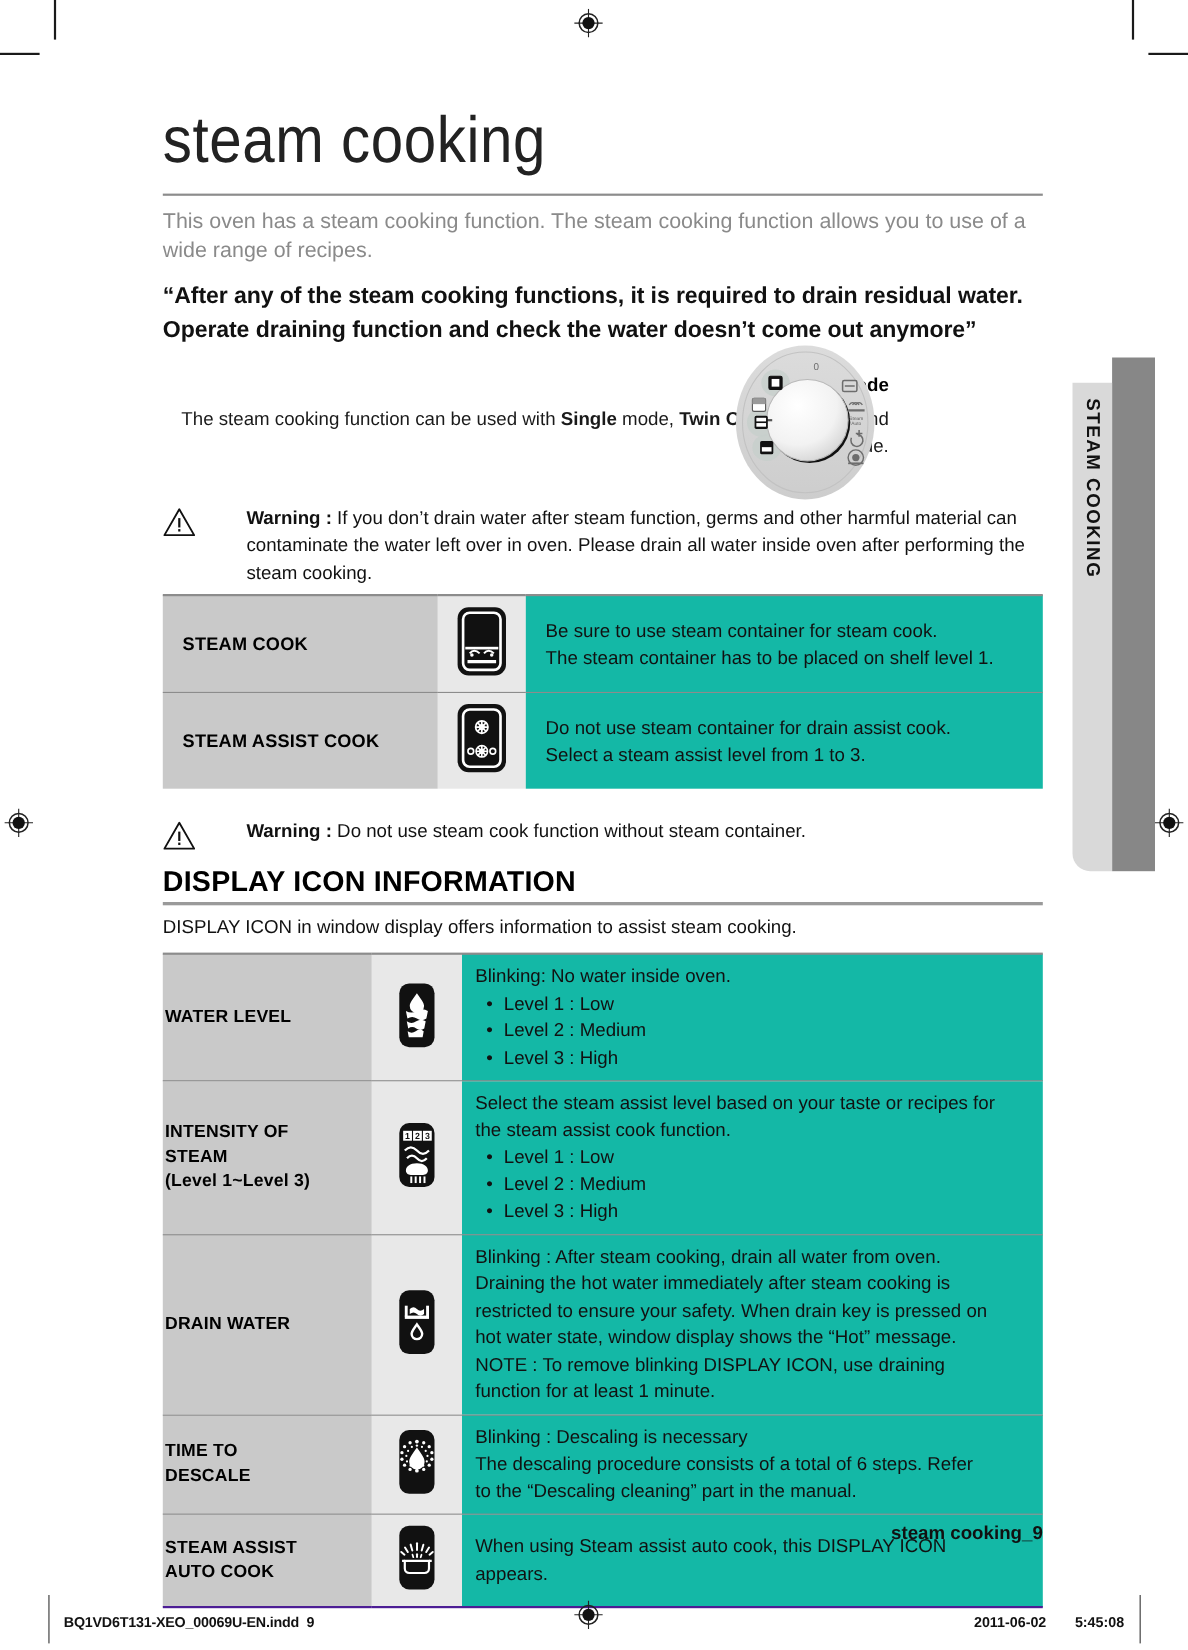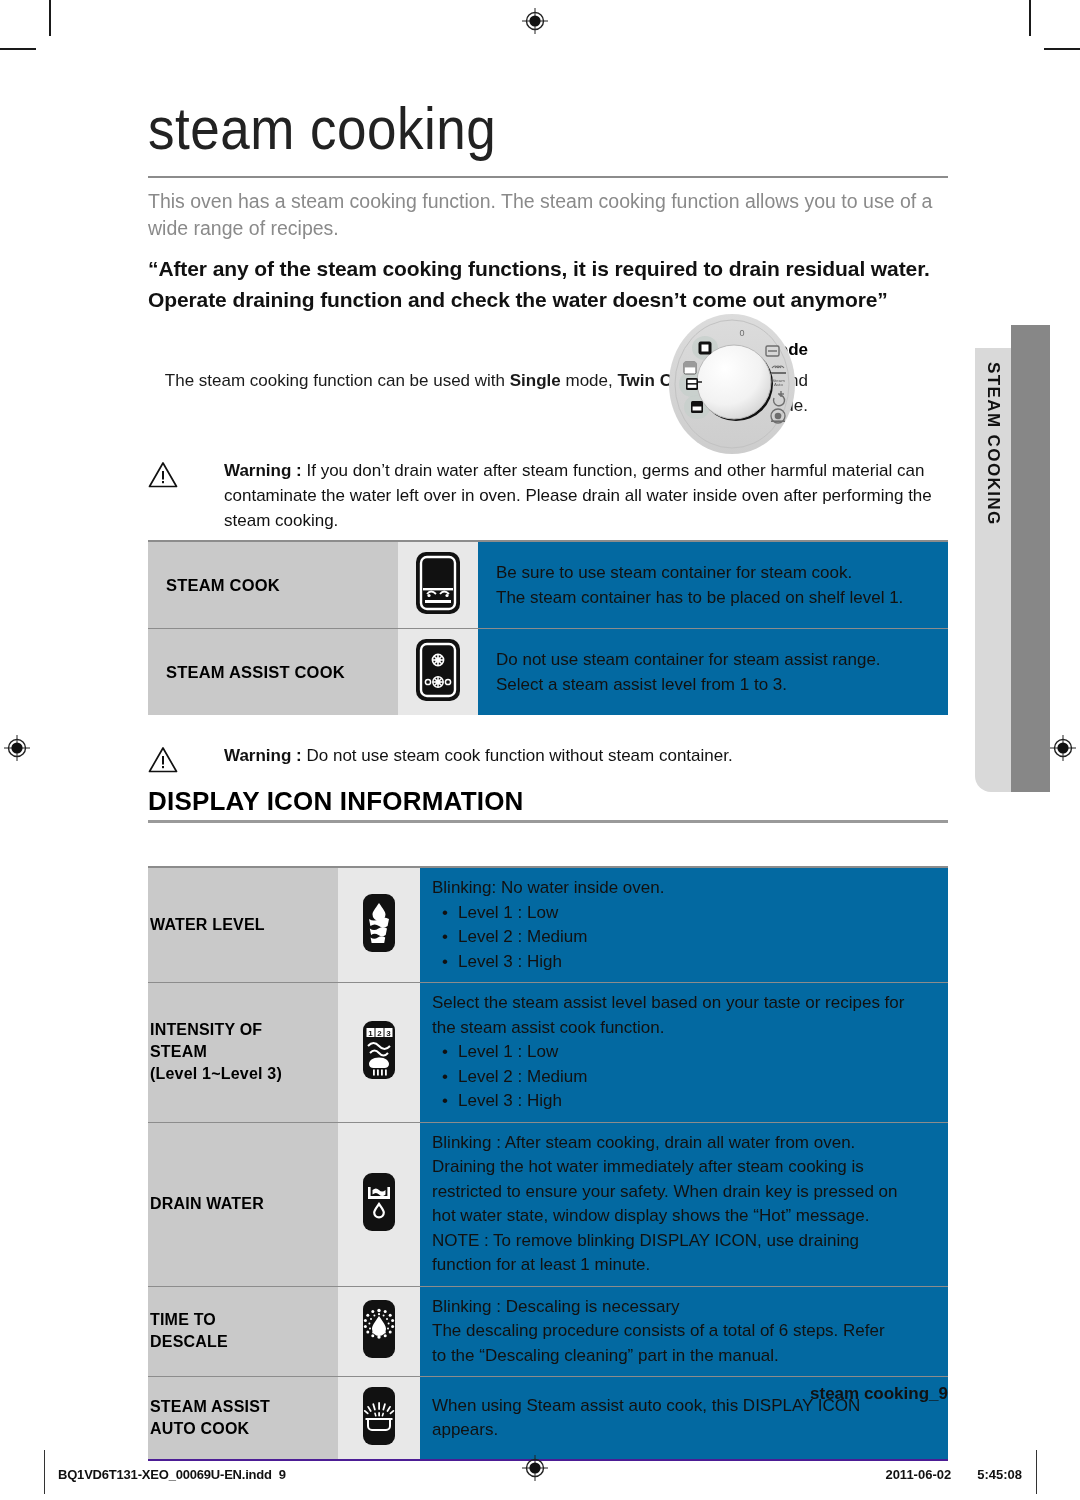--- a/index.html
+++ b/index.html
@@ -61,21 +61,21 @@
   #warn3{left:148px;top:743px;width:812px;}
 
   
   .tbl{position:absolute;border-collapse:collapse;table-layout:fixed;}
   .tbl td{vertical-align:middle;padding:0;}
   .tbl .lbl{
     background:#c9c9c9;font-weight:bold;font-size:16.5px;
     padding:10px 0 10px 18px;line-height:22px;letter-spacing:.2px;
   }
   .tbl .ico{background:#e8e8e8;text-align:center;padding:8px 0;}
-  .tbl .desc{background:#0369a1;font-size:17px;line-height:25px;padding:8px 0 8px 18px;color:#111;}
+  .tbl .desc{background:#14b8a6;font-size:17px;line-height:25px;padding:8px 0 8px 18px;color:#111;}
   .tbl .desc .b{display:flex;}
   .tbl .desc .b .dot{width:26px;flex:0 0 26px;text-align:center;}
   .row-sep{border-top:1.5px solid #8c8c8c;}
 
   
   #t1{left:148px;top:540px;width:800px;}
   #t1 .c1{width:232px;}
   #t1 .c2{width:80px;}
 
   
@@ -295,41 +295,42 @@
             <line x1="26" y1="39.8" x2="26" y2="50.2"></line>
             <line x1="20.8" y1="45" x2="31.2" y2="45"></line>
             <line x1="22.3" y1="41.3" x2="29.7" y2="48.7"></line>
             <line x1="29.7" y1="41.3" x2="22.3" y2="48.7"></line>
             <circle cx="16" cy="45" r="2.6"></circle>
             <circle cx="36" cy="45" r="2.6"></circle>
           </g>
         </svg>
       </td>
       <td class="desc">
-        <div>Do not use steam container for steam assist range.</div>
+        <div>Do not use steam container for drain assist cook.</div>
         <div>Select a steam assist level from 1 to 3.</div>
       </td>
     </tr>
   </tbody>
     </table>
 
 
   <div class="warn" id="warn3">
     <div class="tri">
       <svg viewBox="0 0 30 27" width="30" height="27">
         <path d="M15 2 L28.5 25.5 L1.5 25.5 Z" fill="none" stroke="#111" stroke-width="1.7" stroke-linejoin="round"></path>
         <rect x="14" y="10" width="2" height="8.5" fill="#111"></rect>
         <rect x="14" y="20" width="2" height="2.2" fill="#111"></rect>
       </svg>
     </div>
     <div class="wtxt"><b>Warning :</b><span> Do not use steam cook function without steam container.</span></div>
   </div>
 
   <div class="sec">DISPLAY ICON INFORMATION</div>
   <div class="sec-rule"></div>
+  <div class="sec-note">DISPLAY ICON in window display offers information to assist steam cooking.</div>
 
   <table class="tbl" id="t2">
 
     <tbody>
         <tr style="border-top:2px solid #8c8c8c;">
       <td class="c1 lbl">
         <div>WATER LEVEL</div>
       </td>
       <td class="c2 ico">
         <svg viewBox="0 0 50 62" width="50" height="62">

